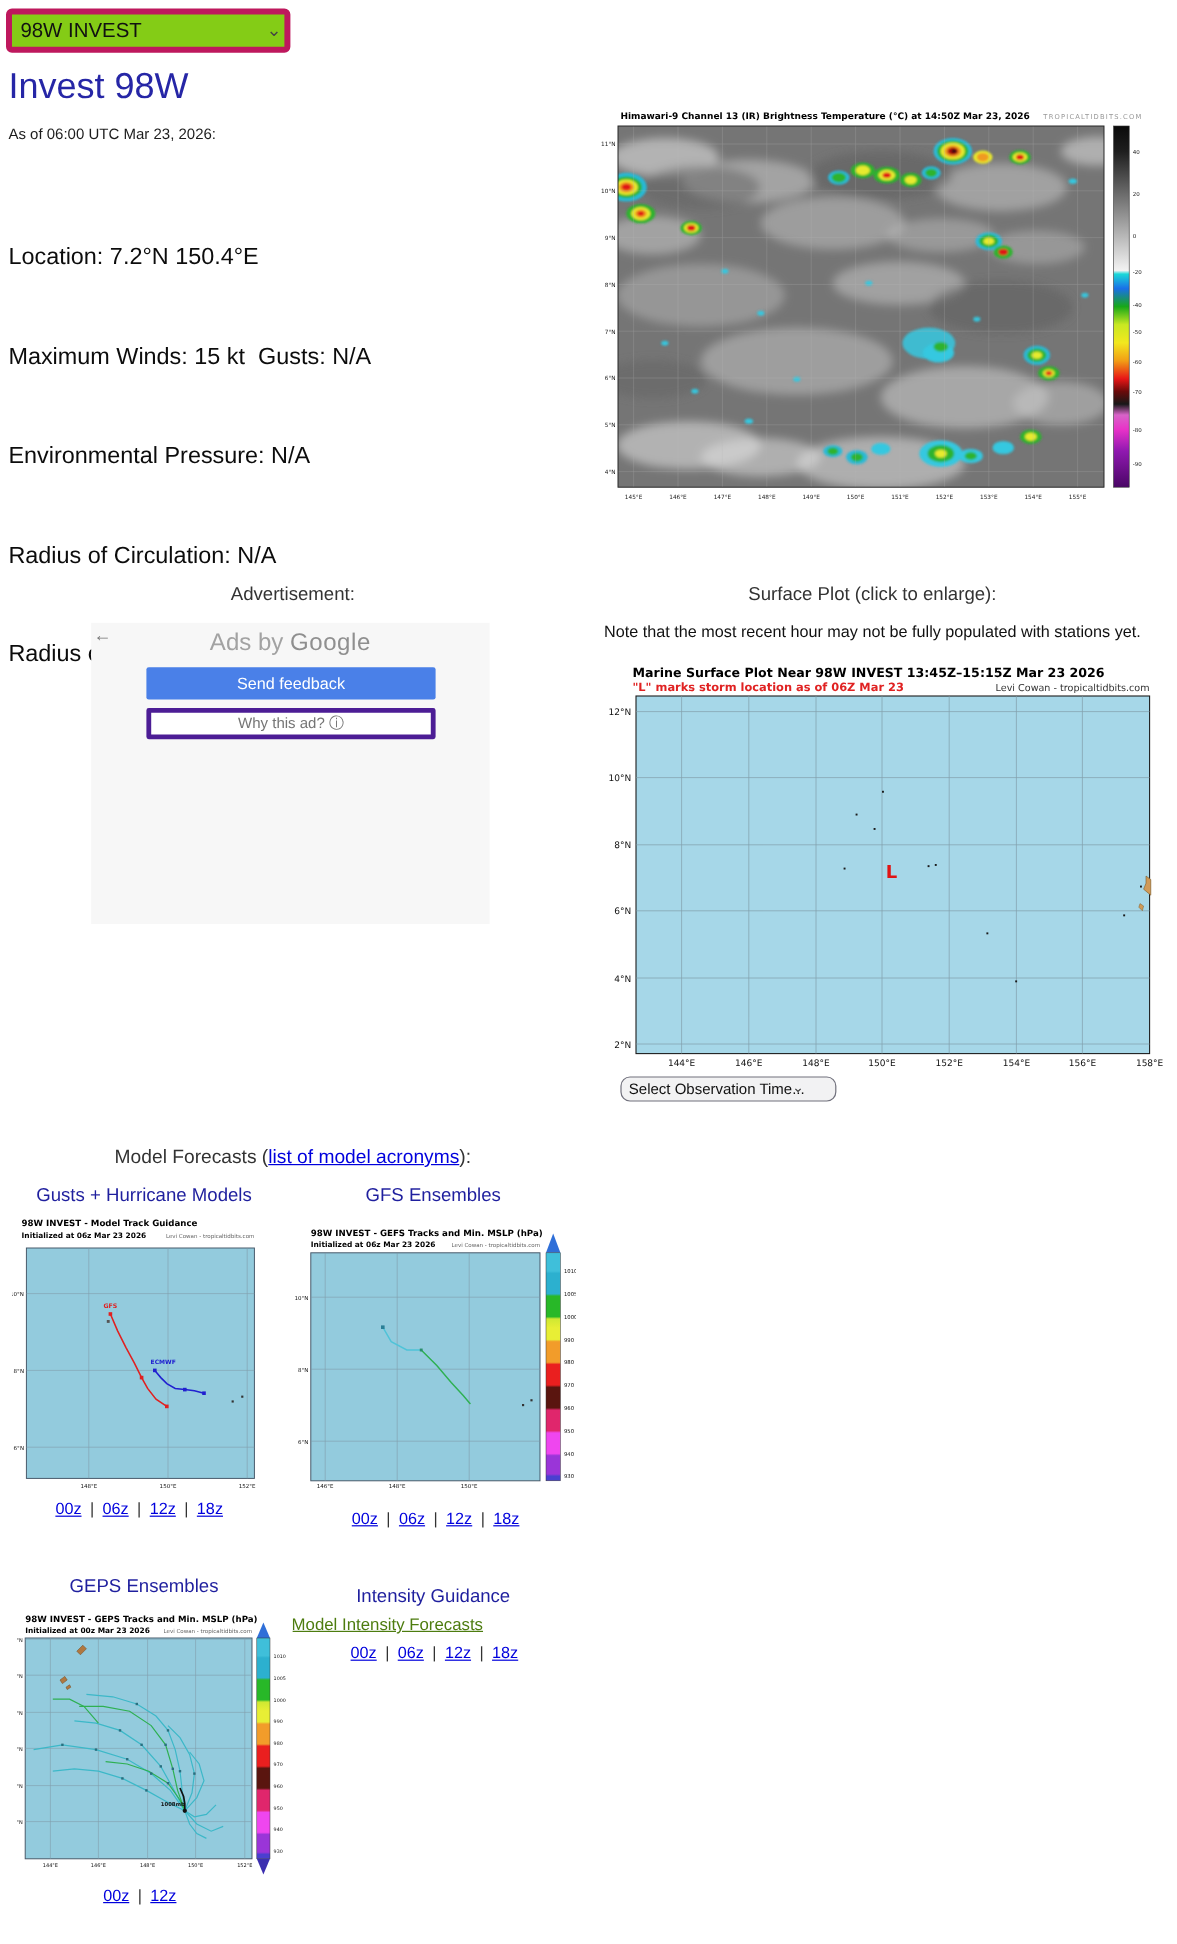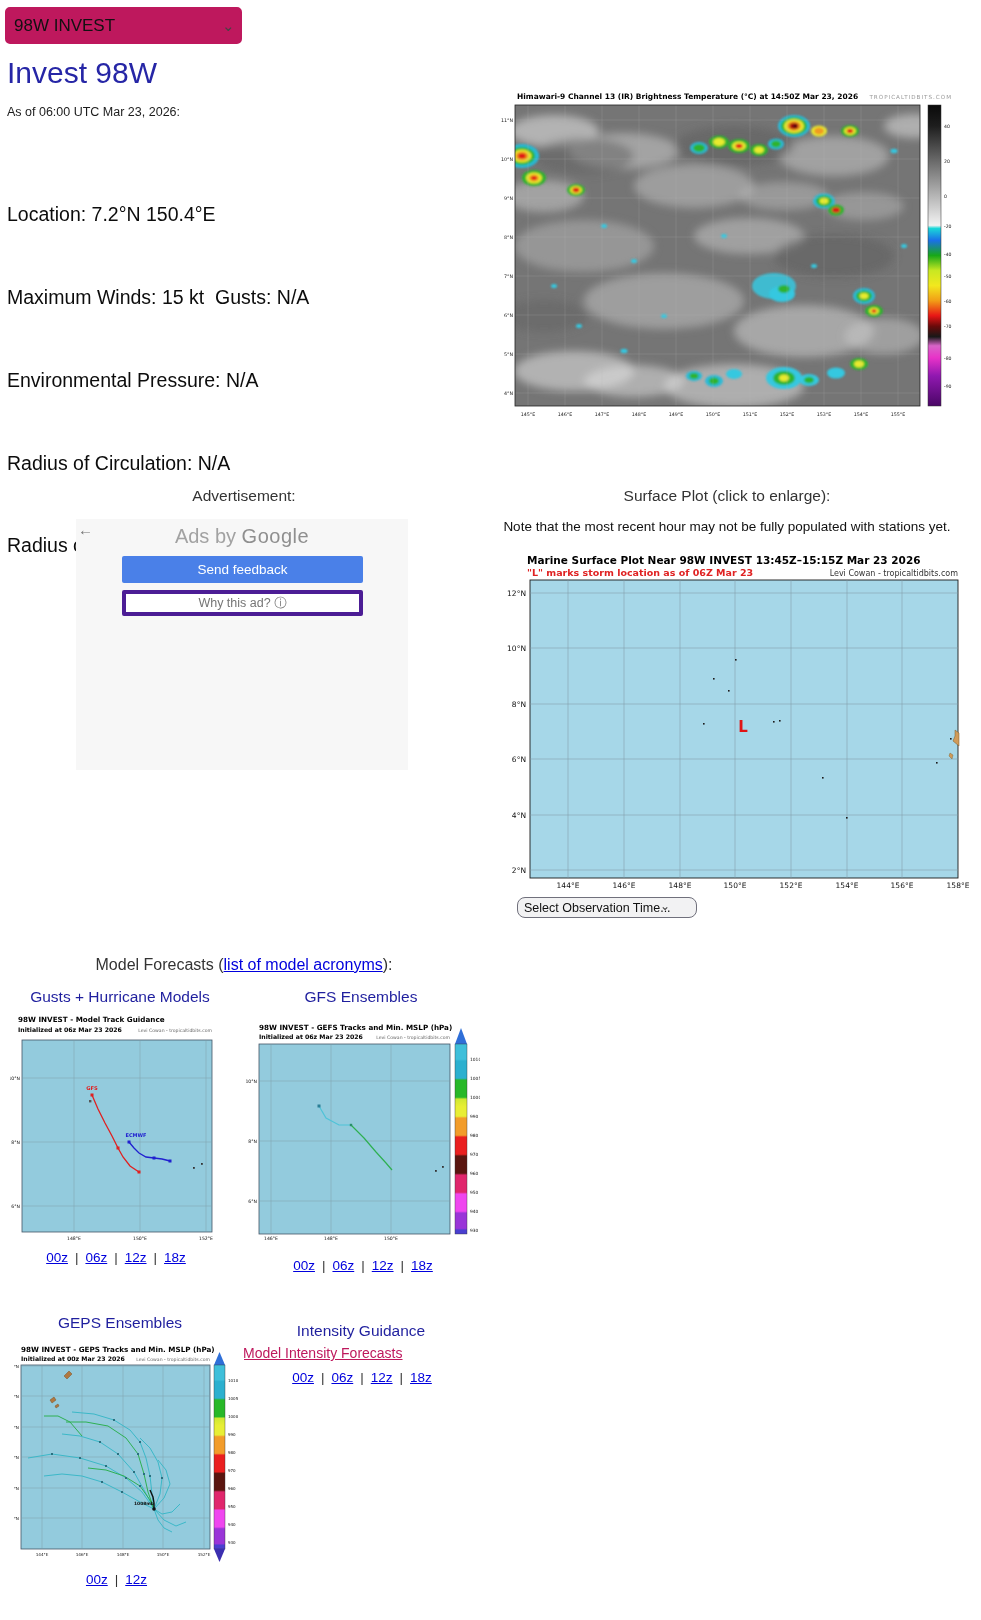--- a/index.html
+++ b/index.html
@@ -1,21 +1,21 @@
 <!DOCTYPE html>
 <html><head>
 <meta charset="utf-8">
 <style>
   html,body{margin:0;padding:0;background:#fff;}
   body{font-family:"Liberation Sans",sans-serif;color:#111;}
   .page{position:relative;width:981px;height:1620px;background:#fff;overflow:hidden;}
   .abs{position:absolute;}
   
   .storm-select{left:5px;top:7px;width:237px;height:37px;font-size:17px;
-    font-family:"Liberation Sans",sans-serif;background:#be185d;border:2px solid #be185d;
+    font-family:"Liberation Sans",sans-serif;background:#84cc16;border:5px solid #be185d;
     border-radius:5px;padding:2px 24px 2px 7px;appearance:none;-webkit-appearance:none;color:#111;}
   .chev{color:#444;pointer-events:none;font-size:15px;line-height:15px;}
   h1.title{left:7px;top:56px;margin:0;font-size:30px;font-weight:500;color:#2626a6;letter-spacing:0;}
   .asof{left:7px;top:105px;font-size:12.5px;color:#1c1c1c;}
   .details{left:7px;top:146px;font-size:19.5px;line-height:27.6px;color:#0c0c0c;white-space:pre-wrap;}
   
   .sec-title{font-size:15.5px;color:#333;text-align:center;}
   .navy-h{font-size:15.5px;color:#1f1f9e;text-align:center;}
   
   .ad-box{left:76px;top:519px;width:332px;height:251px;background:#f7f7f7;}
@@ -462,21 +462,21 @@
 
   <div class="abs lrow" style="left:10px;top:1250px;width:212px;">
     <a>00z</a><span class="sep">|</span><a>06z</a><span class="sep">|</span><a>12z</a><span class="sep">|</span><a>18z</a>
   </div>
   <div class="abs lrow" style="left:246px;top:1258px;width:234px;">
     <a>00z</a><span class="sep">|</span><a>06z</a><span class="sep">|</span><a>12z</a><span class="sep">|</span><a>18z</a>
   </div>
 
   <div class="abs navy-h" style="left:14px;top:1314px;width:212px;">GEPS Ensembles</div>
   <div class="abs navy-h" style="left:246px;top:1322px;width:230px;">Intensity Guidance</div>
-  <a class="abs lk mif-link" style="color:#be185d;text-decoration:underline;">Model Intensity Forecasts</a>
+  <a class="abs lk mif-link" style="color:#4d7c0f;text-decoration:underline;">Model Intensity Forecasts</a>
   <div class="abs lrow" style="left:252px;top:1370px;width:220px;">
     <a>00z</a><span class="sep">|</span><a>06z</a><span class="sep">|</span><a>12z</a><span class="sep">|</span><a>18z</a>
   </div>
 
   <svg class="abs" style="left:14px;top:1342px;" width="230" height="222" viewBox="0 0 230 222">
     <defs>
         <clipPath id="gepsclip">
           <rect x="7" y="23" width="189" height="184"></rect>
         </clipPath>
       </defs>

